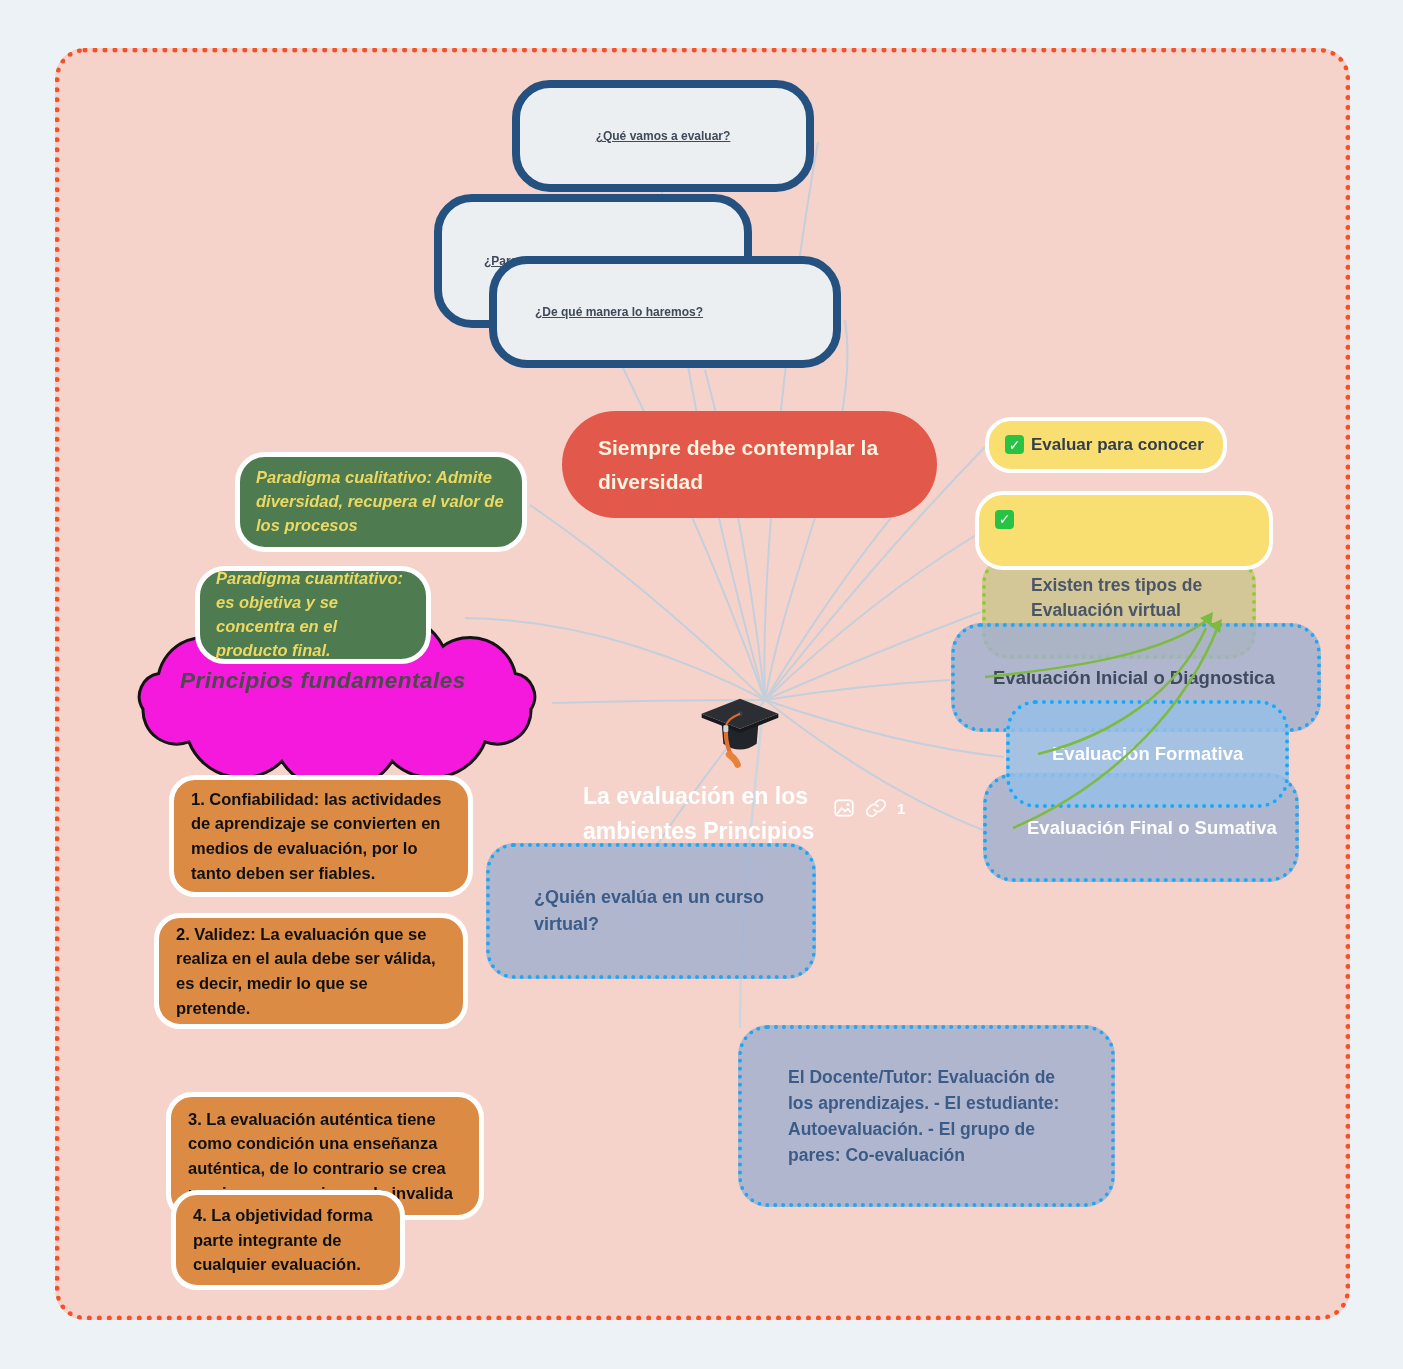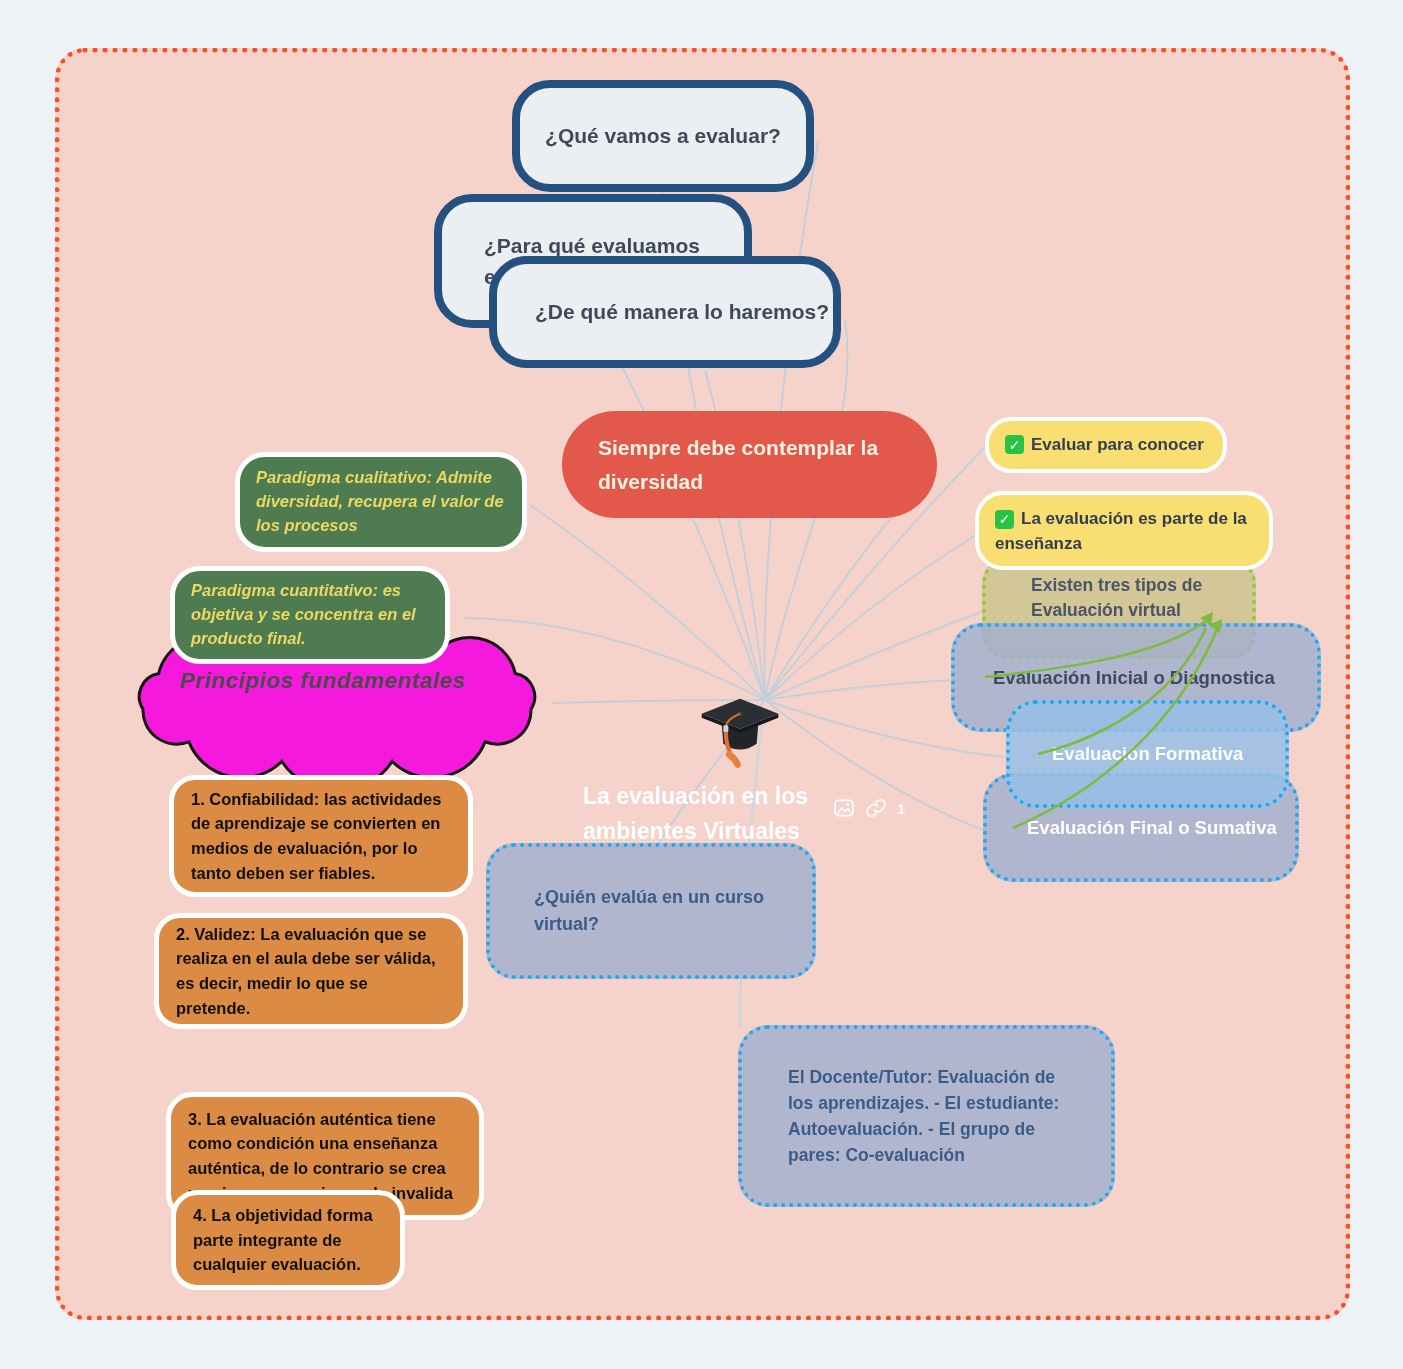--- a/index.html
+++ b/index.html
@@ -15,21 +15,21 @@
   }
   svg.layer{position:absolute;left:0;top:0;width:1403px;height:1369px;overflow:visible;}
   .links path{stroke:#c5cfdb;stroke-width:2;fill:none;}
   .overlay path.conn{stroke:#ccd6de;stroke-width:2.5;fill:none;}
   .overlay .arrow{stroke:#7cbb40;stroke-width:2.5;fill:none;}
   .overlay .ahead{fill:#7cbb40;stroke:none;}
 
   .node{position:absolute;box-sizing:border-box;font-weight:700;display:flex;flex-direction:column;justify-content:center;}
   .navy{
     background:#eceff2;border:8px solid #24517f;border-radius:38px;
-    color:#3f4a59;font-size:21px;line-height:1.5;
+    color:#3f4a59;font-size:12px;line-height:1.5;text-decoration:underline;
   }
   .red{
     background:#e2594b;border-radius:54px;color:#faf4e1;
     font-size:21px;line-height:1.6;padding:0 36px;
   }
   .green{
     background:#4e7b50;border:5px solid #fff;border-radius:30px;
     color:#ecd862;font-size:16.5px;line-height:1.45;padding:10px 16px;font-style:italic;
   }
   .orange{
@@ -108,21 +108,21 @@
   <span>¿De qué manera lo haremos?</span>
 </div>
 
 <div class="node red" style="left:562px;top:411px;width:375px;height:107px;">
   <span>Siempre debe contemplar la diversidad</span>
 </div>
 
 <div class="node green" style="left:235px;top:452px;width:292px;height:100px;">
   <span>Paradigma cualitativo: Admite diversidad, recupera el valor de los procesos</span>
 </div>
-<div class="node green" style="left:170px;top:566px;width:280px;height:98px;">
+<div class="node green" style="left:195px;top:566px;width:236px;height:98px;">
   <span>Paradigma cuantitativo: es objetiva y se concentra en el producto final.</span>
 </div>
 
 <div class="node orange" style="left:169px;top:775px;width:304px;height:122px;">
   <span>1. Confiabilidad: las actividades de aprendizaje se convierten en medios de evaluación, por lo tanto deben ser fiables.</span>
 </div>
 <div class="node orange" style="left:154px;top:913px;width:314px;height:116px;">
   <span>2. Validez: La evaluación que se realiza en el aula debe ser válida, es decir, medir lo que se pretende.</span>
 </div>
 <div class="node orange" style="left:166px;top:1092px;width:318px;height:128px;">
@@ -155,34 +155,33 @@
 </svg>
 
 <div class="node yellow" style="left:985px;top:417px;width:242px;height:56px;border-radius:26px;">
   <span class="flexrow">
     <span class="chk">✓</span>
     <span>Evaluar para conocer</span>
   </span>
 </div>
 <div class="node yellow" style="left:975px;top:491px;width:298px;height:79px;border-radius:28px;display:block;padding-top:12px;">
   <span class="chk" style="float:left;margin-top:3px;">✓</span>
-  <span>La evaluación es parte de la enseñanza</span>
 </div>
 
 <svg class="layer" style="left:695px;top:692px;width:90px;height:75px;" viewBox="0 0 100 90">
   <path d="M28,38 Q50,52 72,38 L70,62 Q50,76 30,62 Z" fill="#212428"></path>
   <path d="M4,26 L50,44 L96,26 L96,31 L50,49 L4,31 Z" fill="#17191c"></path>
   <path d="M50,8 L96,26 L50,44 L4,26 Z" fill="#2b2f34"></path>
   <circle cx="50" cy="26" r="3" fill="#3a3f45"></circle>
   <path d="M50,26 C40,30 34,35 33,41" stroke="#d86a2e" stroke-width="2.5" fill="none"></path>
   <rect x="30" y="40" width="6" height="8" rx="1.5" fill="#cfd4da"></rect>
   <path d="M33,48 C33,60 36,70 41,79" stroke="#e0702f" stroke-width="5" fill="none"></path>
   <path d="M37,75 Q45,81 47,87" stroke="#e8823a" stroke-width="8" stroke-linecap="round" fill="none"></path>
 </svg>
-<div class="center-title" style="left:583px;top:779px;width:250px;">La evaluación en los ambientes Virtuales</div>
+<div class="center-title" style="left:583px;top:779px;width:250px;">La evaluación en los ambientes Principios</div>
 <div class="icon-row" style="left:833px;top:797px;">
   <svg width="22" height="22" viewBox="0 0 20 20">
     <rect x="2" y="3" width="16" height="14" rx="3" fill="none" stroke="rgba(255,255,255,.95)" stroke-width="1.6"></rect>
     <path d="M4.5,14.5 L8,10 L11,13 L13.5,10.5 L15.8,13.5" fill="none" stroke="rgba(255,255,255,.95)" stroke-width="1.6" stroke-linecap="round" stroke-linejoin="round"></path>
     <circle cx="13.5" cy="6.8" r="1.4" fill="rgba(255,255,255,.95)"></circle>
   </svg>
   <svg width="22" height="22" viewBox="0 0 24 24">
     <path d="M10 14a5 5 0 0 0 7.54.54l3-3a5 5 0 0 0-7.07-7.07l-1.72 1.71" fill="none" stroke="rgba(255,255,255,.95)" stroke-width="2" stroke-linecap="round"></path>
     <path d="M14 10a5 5 0 0 0-7.54-.54l-3 3a5 5 0 0 0 7.07 7.07l1.71-1.71" fill="none" stroke="rgba(255,255,255,.95)" stroke-width="2" stroke-linecap="round"></path>
   </svg>

